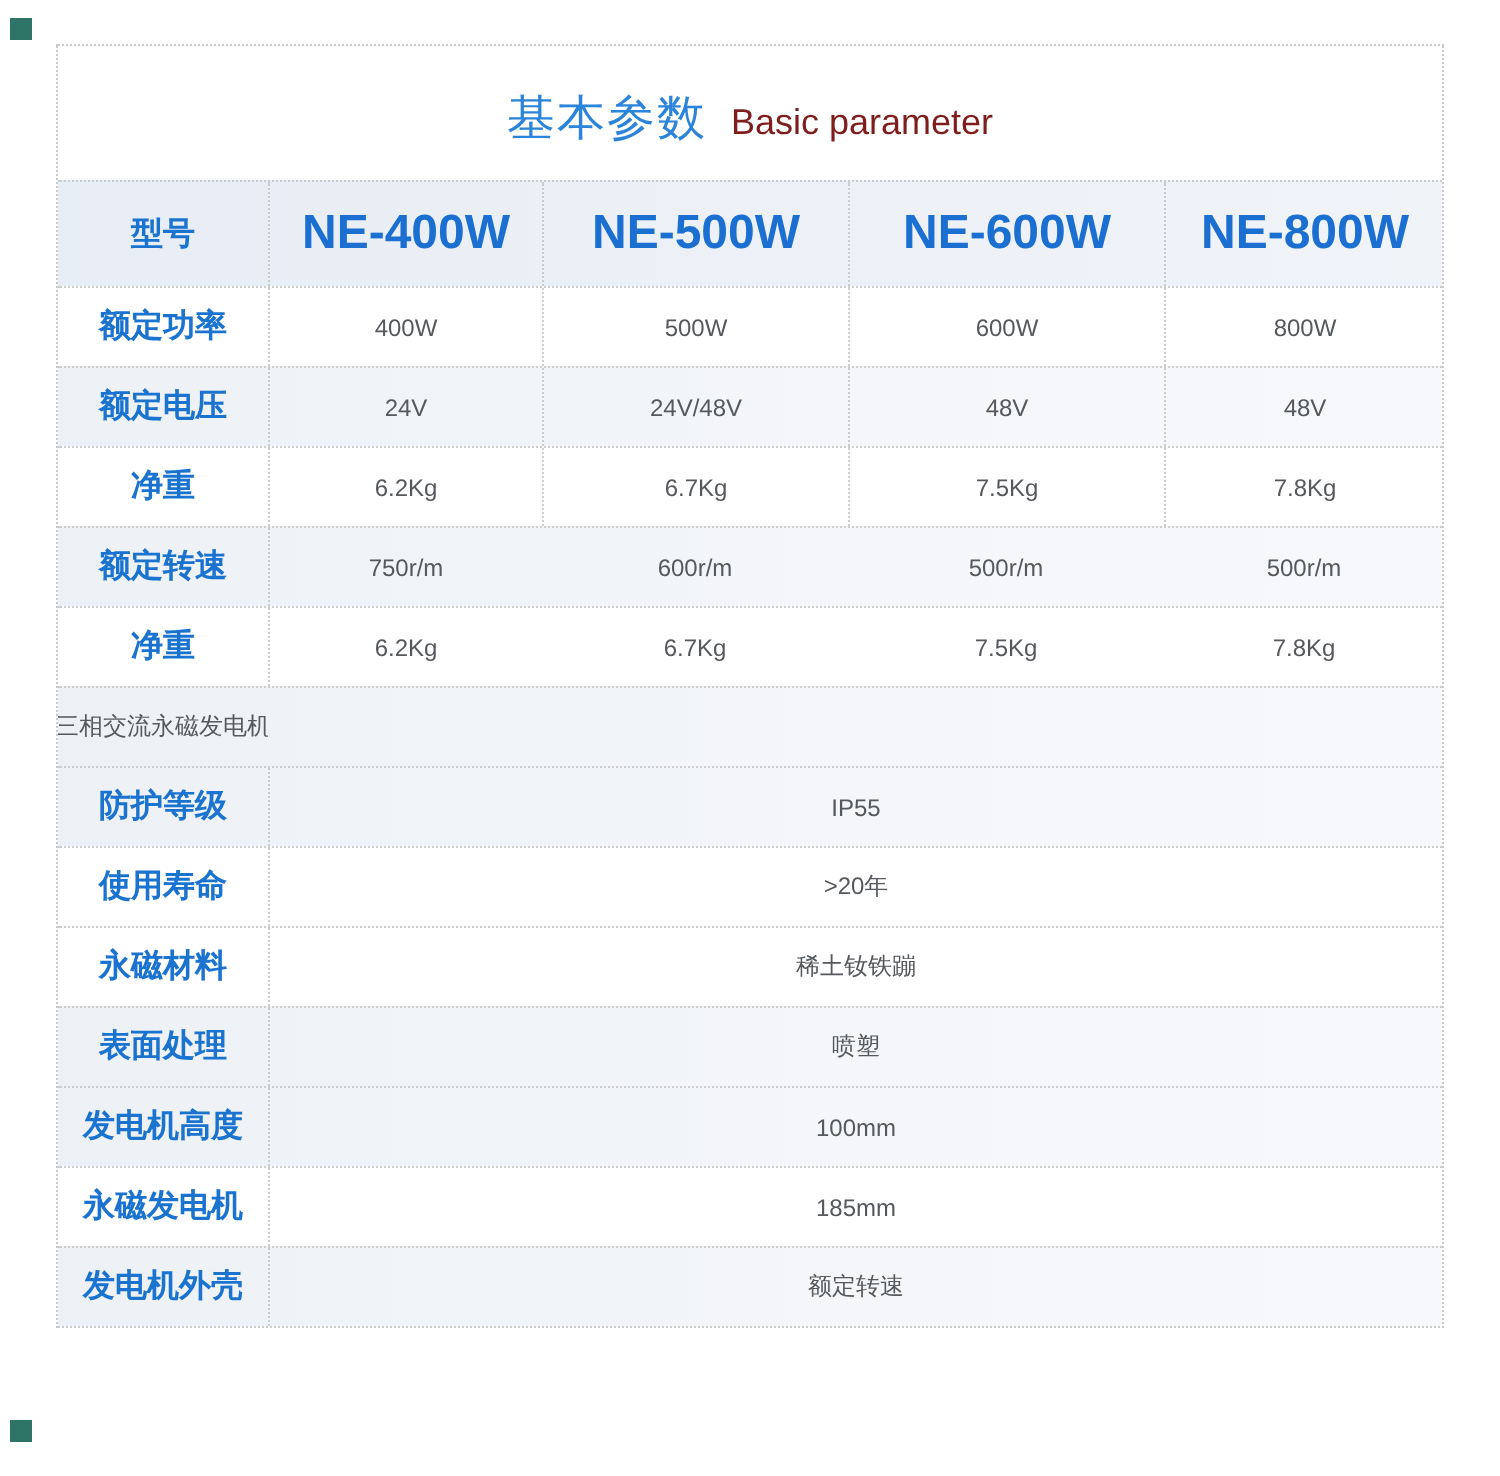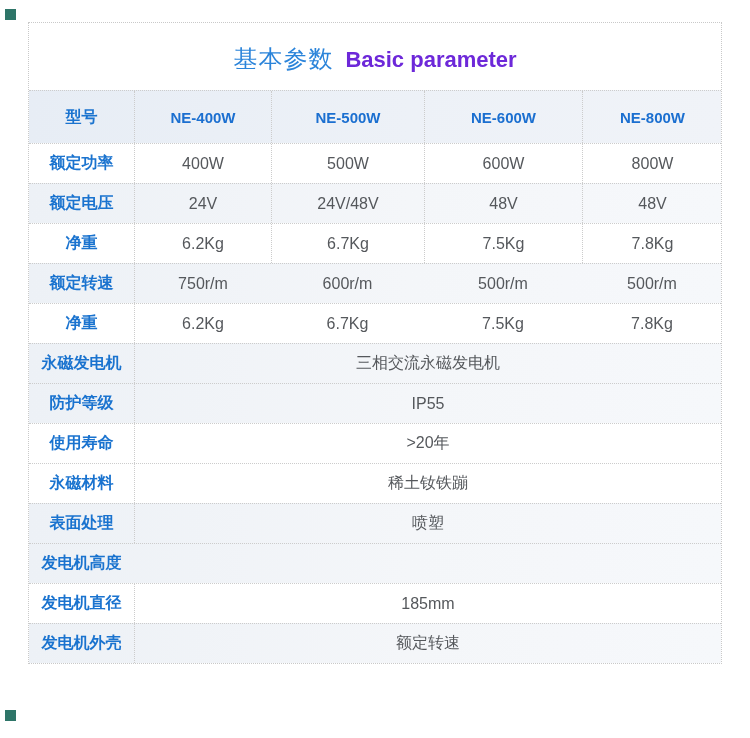--- a/index.html
+++ b/index.html
@@ -45,23 +45,22 @@
     justify-content: center;
     gap: 12px;
     padding-top: 20px;
   }
   .title-zh {
     font-size: 24px;
     color: #2b84da;
     letter-spacing: 1px;
   }
   .title-en {
-    font-size: 22px;
-    color: #6d28d9;
-    font-weight: bold;
+    font-size: 18px;
+    color: #7f1d1d;
   }
 
   .row {
     display: grid;
     grid-template-columns: 105px 137px 153px 158px 140px;
     height: 40px;
     border-top: 1px dotted #cccccc;
   }
   .row.header { height: 53px; text-align: center; }
   .row.span { grid-template-columns: 105px 1fr; }
@@ -87,25 +86,25 @@
   .row.nodiv .cell:nth-child(2) { border-left: 1px dotted #cccccc; }
 
   .label {
     color: #1a73cf;
     font-weight: bold;
     font-size: 16px;
   }
   .model {
     color: #1b6fd0;
     font-weight: bold;
-    font-size: 15px;
+    font-size: 24px;
   }
   .value {
     color: #55585c;
-    font-size: 16px;
+    font-size: 12px;
   }
 </style>
 </head>
 <body>
 
 <div class="page">
 
   <div class="corner-mark top"></div>
   <div class="corner-mark bottom"></div>
 
@@ -158,21 +157,20 @@
 
     <div class="row nodiv">
       <div class="cell label">净重</div>
       <div class="cell value">6.2Kg</div>
       <div class="cell value">6.7Kg</div>
       <div class="cell value">7.5Kg</div>
       <div class="cell value">7.8Kg</div>
     </div>
 
     <div class="row span alt">
-      <div class="cell label">永磁发电机</div>
       <div class="cell value">三相交流永磁发电机</div>
     </div>
 
 
     <div class="row span alt">
       <div class="cell label">防护等级</div>
       <div class="cell value">IP55</div>
     </div>
 
     <div class="row span">
@@ -185,24 +183,25 @@
       <div class="cell value">稀土钕铁蹦</div>
     </div>
 
     <div class="row span alt">
       <div class="cell label">表面处理</div>
       <div class="cell value">喷塑</div>
     </div>
 
     <div class="row span alt">
       <div class="cell label">发电机高度</div>
+      <div class="cell value">100mm</div>
     </div>
 
     <div class="row span">
-      <div class="cell label">发电机直径</div>
+      <div class="cell label">永磁发电机</div>
       <div class="cell value">185mm</div>
     </div>
 
     <div class="row span alt">
       <div class="cell label">发电机外壳</div>
       <div class="cell value">额定转速</div>
     </div>
 
   </div>
 </div>

